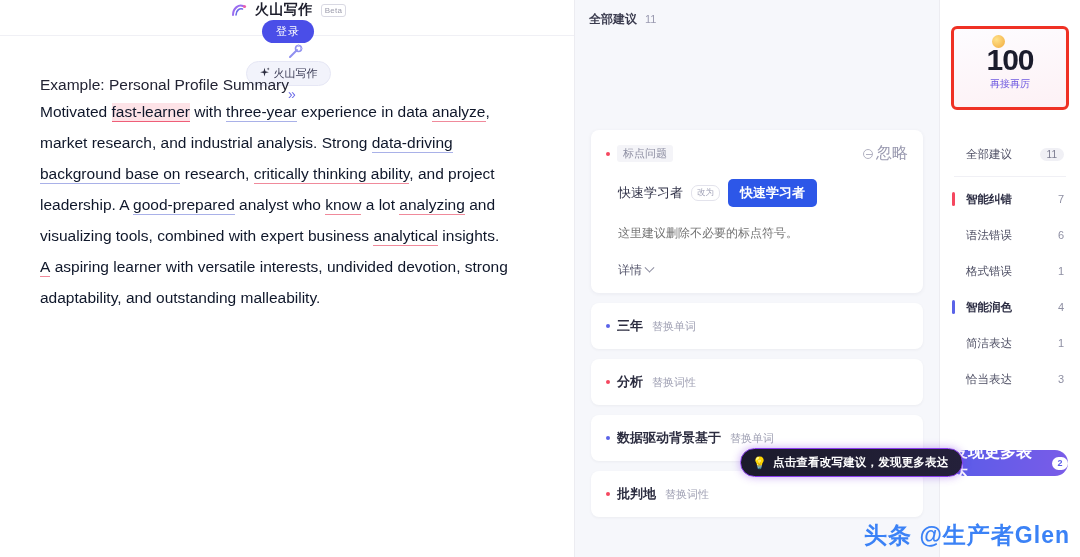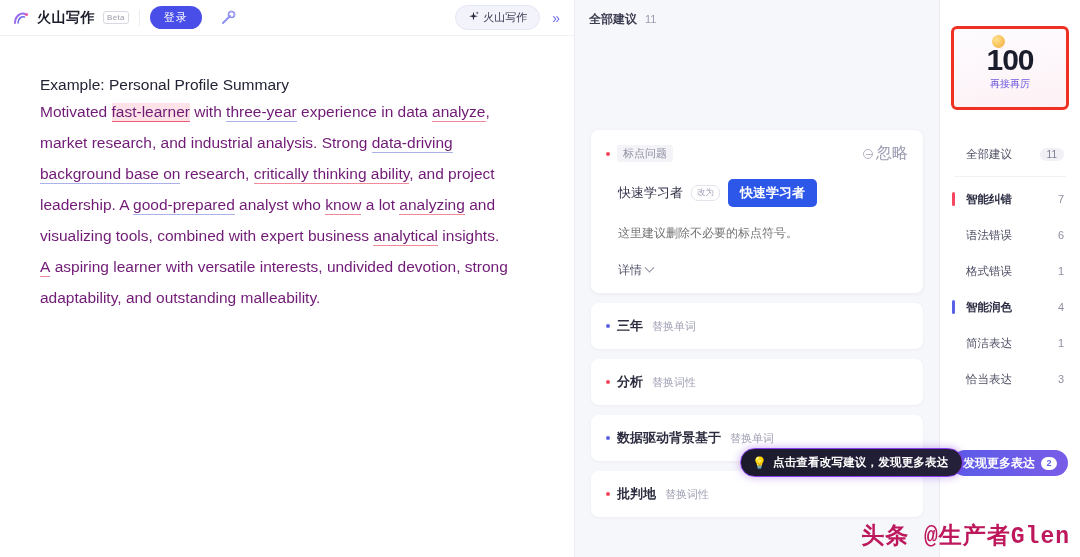--- a/index.html
+++ b/index.html
@@ -24,20 +24,21 @@
     border-right: 1px solid #ececf1;
     flex: 0 0 575px;
   }
   .topbar {
     height: 36px;
     display: flex;
     align-items: center;
     padding: 0 10px 0 12px;
     border-bottom: 1px solid #f0f0f5;
     background: #ffffff;
+    flex-direction: column;
   }
   .brand { display: flex; align-items: center; gap: 5px; }
   .brand-logo {
     width: 20px; height: 20px;
     position: relative;
   }
   .brand-name {
     font-size: 14px; font-weight: bold;
     color: #1c1d2b;
     letter-spacing: .5px;
@@ -101,21 +102,21 @@
     color: #232434;
   }
   .doc-title {
     font-size: 15.5px;
     line-height: 22px;
     color: #232434;
   }
   .doc-body {
     font-size: 15.5px;
     line-height: 31px;
-    color: #701a75;
+    color: #0f172a;
     max-width: 470px;
   }
   .mk-red {
     border-bottom: 1.5px solid #f08a9b;
     padding-bottom: 1px;
   }
   .mk-red-hl {
     background: #fde3e7;
     border-bottom: 1.5px solid #ef5e78;
     padding-bottom: 1px;
@@ -338,21 +339,21 @@
   .more-btn {
     position: absolute;
     left: 12px; top: 450px;
     width: 116px; height: 26px;
     background: linear-gradient(95deg,#5a5ce8,#7a5ce8);
     border-radius: 13px;
     display: flex; align-items: center; justify-content: center;
     gap: 6px;
     cursor: pointer;
   }
-  .more-label { font-size: 12px; color: #fff; font-weight: bold; }
+  .more-label { font-size: 16px; color: #fff; font-weight: bold; }
   .more-count {
     background: #fff; color: #5a5ce8;
     font-size: 9px; font-weight: bold;
     border-radius: 8px;
     min-width: 16px; height: 13px;
     display: flex; align-items: center; justify-content: center;
     padding: 0 3px;
   }
   .emoji-dot {
     position: absolute;
@@ -361,24 +362,24 @@
     border-radius: 50%;
     background: radial-gradient(circle at 35% 35%, #ffe28a, #f2a93b);
   }
 
   
   .watermark {
     position: absolute;
     right: 10px; bottom: 6px;
     font-size: 23px;
     font-weight: bold;
-    color: #be185d;
+    color: #3b82f6;
     letter-spacing: 1px;
     z-index: 40;
-    font-family: Liberation Mono, monospace;
+    font-family: Liberation Sans, sans-serif;
   }
 </style>
 </head>
 <body>
 
 <div class="app">
 
   <div class="editor-pane">
 
     <div class="topbar">

